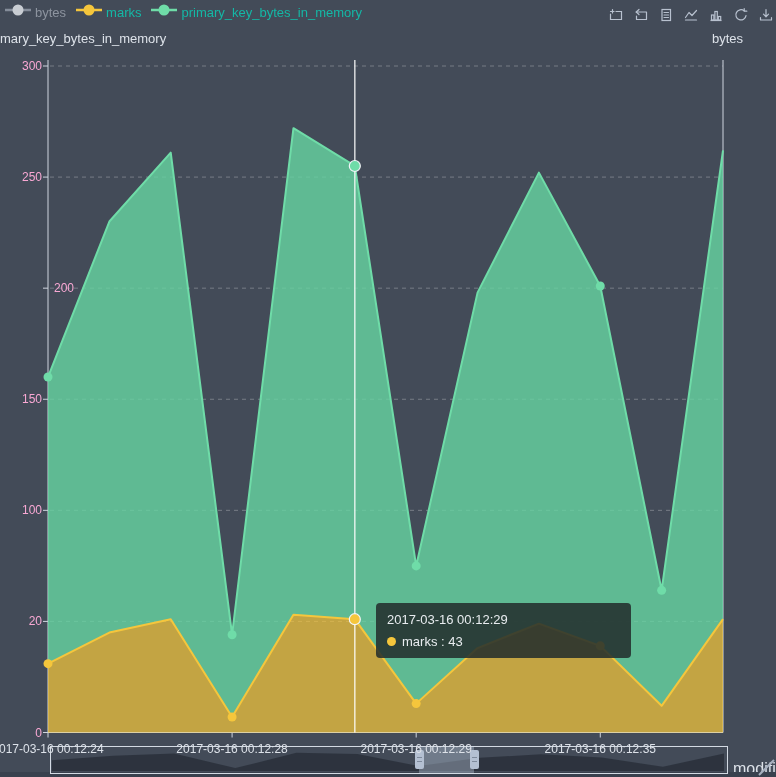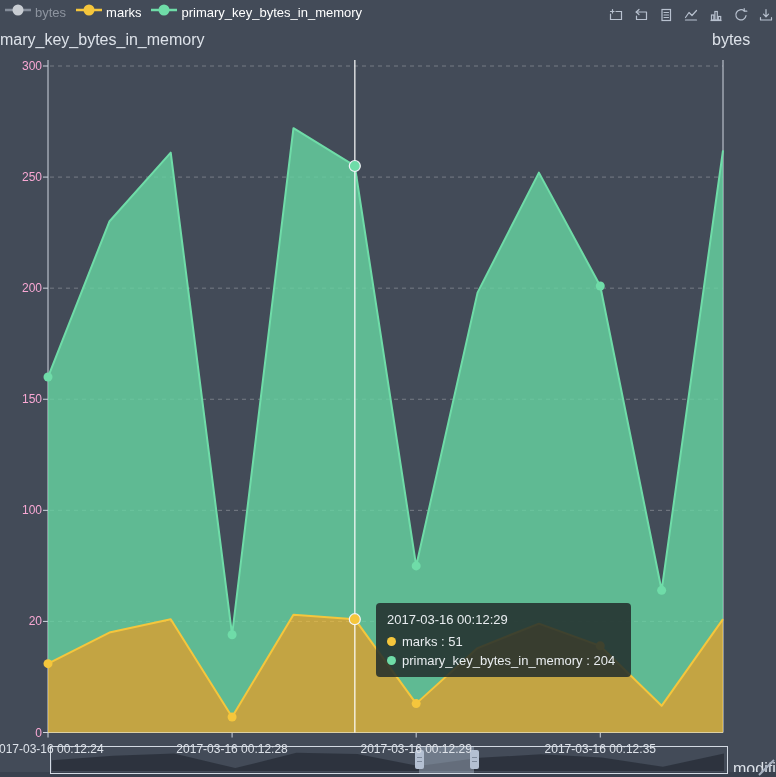--- a/index.html
+++ b/index.html
@@ -1,28 +1,28 @@
 <!DOCTYPE html>
 <html><head>
 <meta charset="utf-8">
 <style>
   html,body{margin:0;padding:0;background:#434b58;}
   .stage{position:relative;width:776px;height:777px;overflow:hidden;
          font-family:"Liberation Sans","DejaVu Sans",sans-serif;background:#434b58;}
   
   .legend{position:absolute;left:5px;top:3px;display:flex;align-items:center;gap:10px;height:18px;}
   .legend-item{display:flex;align-items:center;gap:4px;cursor:pointer;}
-  .legend-item .llabel{font-size:13px;color:#ffffff;}
+  .legend-item .llabel{font-size:13px;color:#14b8a6;}
   .legend-item.dim .llabel{color:#8d949f;}
   
   .toolbox{position:absolute;top:7px;right:2px;display:flex;gap:9px;}
   .tb-btn{width:16px;height:16px;cursor:pointer;}
   .tb-btn svg{display:block;}
   
-  .axis-name{position:absolute;font-size:16px;color:#dde2e9;white-space:nowrap;}
+  .axis-name{position:absolute;font-size:13px;color:#dde2e9;white-space:nowrap;}
   .axis-name.left{left:0;top:31px;}
   .axis-name.right{left:712px;top:31px;}
   .axis-name.xname{left:733px;top:760px;font-size:16px;}
   
   #plot{position:absolute;left:0;top:0;}
   
   .ytick{position:absolute;left:0;width:42px;text-align:right;font-size:12px;color:#f9a8d4;}
   
   .xtick{position:absolute;top:742px;transform:translateX(-50%);font-size:12px;color:#dde2e9;
          white-space:nowrap;z-index:3;}
@@ -176,21 +176,21 @@
       <circle cx="416.1818181818182" cy="703.6183333333333" r="4.5" fill="#f5c63c"></circle>
       <circle cx="600.2727272727273" cy="645.855" r="4.5" fill="#f5c63c"></circle>
       <circle cx="354.8181818181818" cy="165.97500000000002" r="5.5" fill="#6fdca8" stroke="#f2f5f8" stroke-width="1.2"></circle>
       <circle cx="354.8181818181818" cy="619.1949999999999" r="5.5" fill="#f5c63c" stroke="#f2f5f8" stroke-width="1.2"></circle>
     </svg>
 
   <span class="ytick" style="top: 725.5px;">0</span>
   <span class="ytick" style="top: 614.417px;">20</span>
   <span class="ytick" style="top: 503.333px;">100</span>
   <span class="ytick" style="top: 392.25px;">150</span>
-  <span class="ytick" style="top: 281.167px;">200</span>
+  <span class="ytick" style="top: 281.167px; padding-left: 32px;">200</span>
   <span class="ytick" style="top: 170.083px;">250</span>
   <span class="ytick" style="top: 59px;">300</span>
 
   <span class="xtick" style="left: 48px;">2017-03-16 00:12:24</span>
   <span class="xtick" style="left: 232.091px;">2017-03-16 00:12:28</span>
   <span class="xtick" style="left: 416.182px;">2017-03-16 00:12:29</span>
   <span class="xtick" style="left: 600.273px;">2017-03-16 00:12:35</span>
 
   <div class="dz-box">
     <svg class="dz-shadow" width="674" height="25">
@@ -204,25 +204,21 @@
     <div class="dz-handle dz-h2">
         <i></i>
         <i></i>
       </div>
   </div>
 
   <div class="tooltip">
     <div class="tt-title">2017-03-16 00:12:29</div>
     <div class="tt-row">
       <span class="tt-dot" style="background: rgb(245, 198, 60);"></span>
-      <span>marks : 51</span>
-    </div>
-    <div class="tt-row">
-      <span class="tt-dot" style="background: rgb(111, 220, 168);"></span>
-      <span>primary_key_bytes_in_memory : 204</span>
+      <span>marks : 43</span>
     </div>
   </div>
 
   <div class="bottom-strip"></div>
   <svg class="resize-corner" width="20" height="20">
     <line x1="3" y1="18" x2="18" y2="3" stroke="#a7b0bf" stroke-width="2"></line>
   </svg>
 </div>
 
 </body></html>

